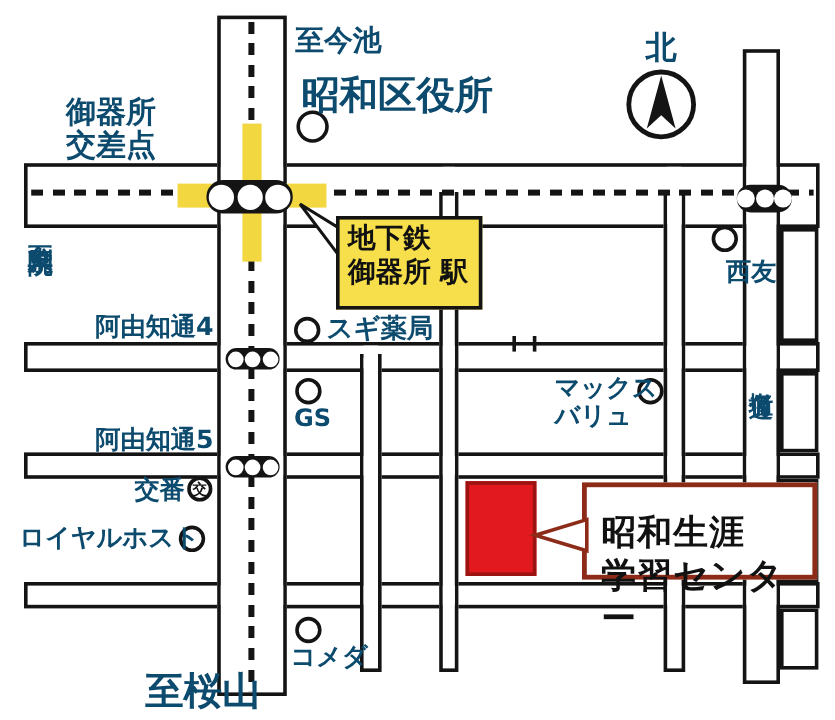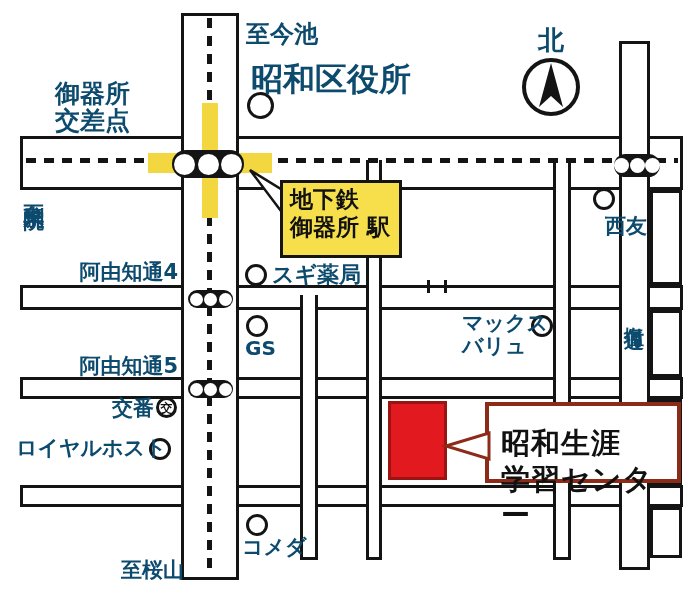--- a/index.html
+++ b/index.html
@@ -152,15 +152,15 @@
   <div class="lbl" style="left:582px;top:215px;font-size:21px;margin-left:23px;">西友</div>
   <div class="lbl" style="left:245px;top:338px;font-size:20px;">GS</div>
   <div class="lbl" style="left:462px;top:312px;font-size:21px;">
     <div>マックス</div>
     <div>バリュ</div>
   </div>
   <div class="lbl vert" style="left:623px;top:311px;font-size:20px;">塩付通</div>
   <div class="lbl" style="left:112px;top:397px;font-size:21px;text-align:right;">交番</div>
   <div class="lbl" style="left:16px;top:437px;font-size:21px;">ロイヤルホスト</div>
   <div class="lbl" style="left:242px;top:536px;font-size:21px;">コメダ</div>
-  <div class="lbl" style="left:121px;top:559px;font-size:21px;text-align:center;">至桜山</div>
+  <div class="lbl" style="left:121px;top:559px;font-size:32px;text-align:center;">至桜山</div>
 
 </div>
 
 </body></html>

